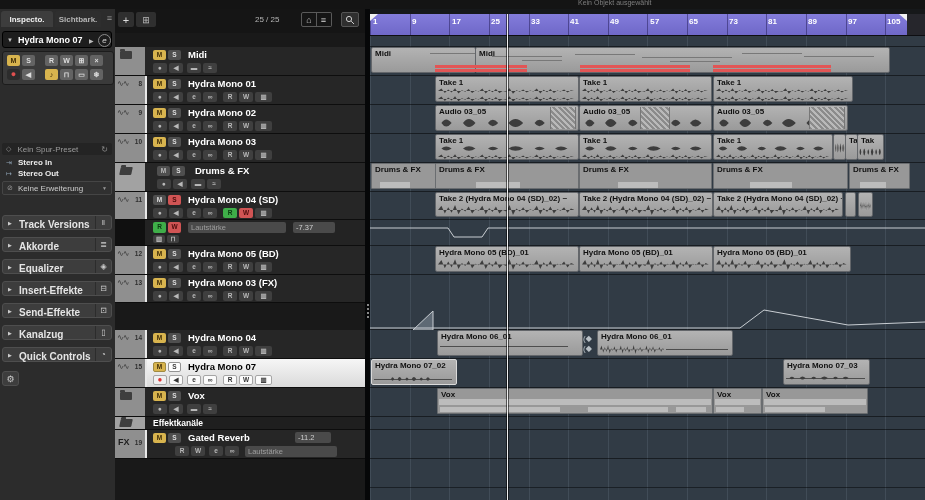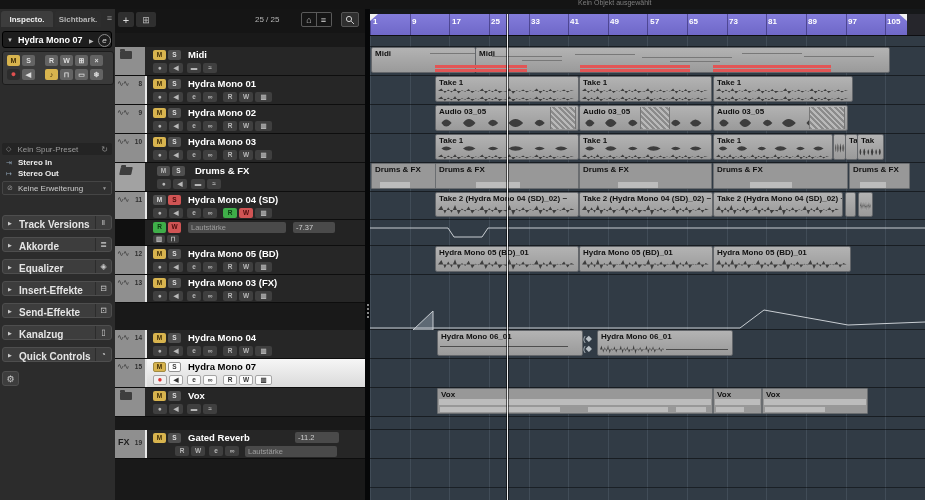--- a/index.html
+++ b/index.html
@@ -368,31 +368,37 @@
         </div>
       <span class="cb by" style="left:38px;top:3px;width:13px;">M</span>
       <span class="cb bs-dark" style="left:53px;top:3px;width:13px;">S</span>
       <span class="tname" style="left:73px;top:2px;">Vox</span>
       <span class="cb" style="left:38px;top:16px;">●</span>
       <span class="cb" style="left:54px;top:16px;">◀</span>
       <span class="cb" style="left:72px;top:16px;">▬</span>
       <span class="cb" style="left:88px;top:16px;">≈</span>
     </div>
 
+    <div class="trow" style="top:408px;height:13px;background:#1f1f1f;">
+      <div class="numcol" style="background:#a2a2a2;">
+          <span class="fold" style="top:2px;transform:skewX(-12deg);"></span>
+        </div>
+      <span class="tname" style="left:38px;top:1px;font-size:8.5px;">Effektkanäle</span>
+    </div>
 
     <div class="trow" style="top:421px;height:29px;">
       <div class="numcol">
         <span class="abs" style="left:3px;top:7px;font-size:9px;font-weight:bold;color:#1e1e1e;">FX</span>
         <span class="tnum" style="top:9px;">19</span>
       </div>
       <div class="cstrip"></div>
       <span class="cb by" style="left:38px;top:3px;width:13px;">M</span>
       <span class="cb bs-dark" style="left:53px;top:3px;width:13px;">S</span>
       <span class="tname" style="left:73px;top:2px;">Gated Reverb</span>
-      <div class="vbox" style="left:180px;top:2px;width:44px;height:11px;color:#cfcfcf;">-11.2</div>
+      <div class="vbox" style="left:180px;top:2px;width:36px;height:11px;color:#cfcfcf;">-11.2</div>
       <span class="cb" style="left:60px;top:16px;">R</span>
       <span class="cb" style="left:76px;top:16px;">W</span>
       <span class="cb" style="left:94px;top:16px;">e</span>
       <span class="cb" style="left:110px;top:16px;">∞</span>
       <div class="vbox" style="left:130px;top:16px;width:92px;height:11px;">Lautstärke</div>
     </div>
   </div>
 
   <div class="abs" style="left:365px;top:9px;width:5px;height:491px;background:#060708;">
     <div class="abs" style="left:2px;top:295px;width:2px;height:14px;background:repeating-linear-gradient(#888 0 2px,transparent 2px 4px);"></div>
@@ -640,20 +646,34 @@
       <div class="ev" style="left:227px;width:134px;">
           <span class="lbl">Hydra Mono 06_01</span>
           <svg class="wv" viewBox="0 0 120 20" preserveAspectRatio="none" style="left:2px;top:12px;width:48%;height:13px;">
             <use href="#wf"></use>
           </svg>
           <div class="hline" style="left:68px;right:4px;top:18px;"></div>
         </div>
     </div>
 
     <div class="lane" style="top:350px;height:29px;">
+      <div class="ev" style="left:1px;width:84px;border-color:#dadada;">
+          <span class="lbl">Hydra Mono 07_02</span>
+          <div class="hline" style="left:2px;right:4px;top:19px;"></div>
+          <svg class="wv" viewBox="0 0 120 20" preserveAspectRatio="none" style="left:18px;top:15px;width:50%;height:8px;">
+            <use href="#blob"></use>
+          </svg>
+        </div>
+      <div class="ev" style="left:413px;width:85px;">
+          <span class="lbl">Hydra Mono 07_03</span>
+          <div class="hline" style="left:2px;right:4px;top:18px;"></div>
+          <svg class="wv" viewBox="0 0 120 20" preserveAspectRatio="none" style="left:4px;top:15px;width:75%;height:6px;">
+            <use href="#blob"></use>
+          </svg>
+        </div>
     </div>
 
     <div class="lane" style="top:379px;height:29px;">
       <div class="fev" style="left:67px;width:274px;">
           <span class="lbl">Vox</span>
           <div class="bar" style="left:1px;top:10px;right:1px;height:6px;"></div>
           <div class="bar" style="left:2px;top:18px;width:120px;height:5px;"></div>
           <div class="bar" style="left:150px;top:18px;width:80px;height:5px;"></div>
           <div class="bar" style="left:238px;top:18px;width:30px;height:5px;"></div>
         </div>

